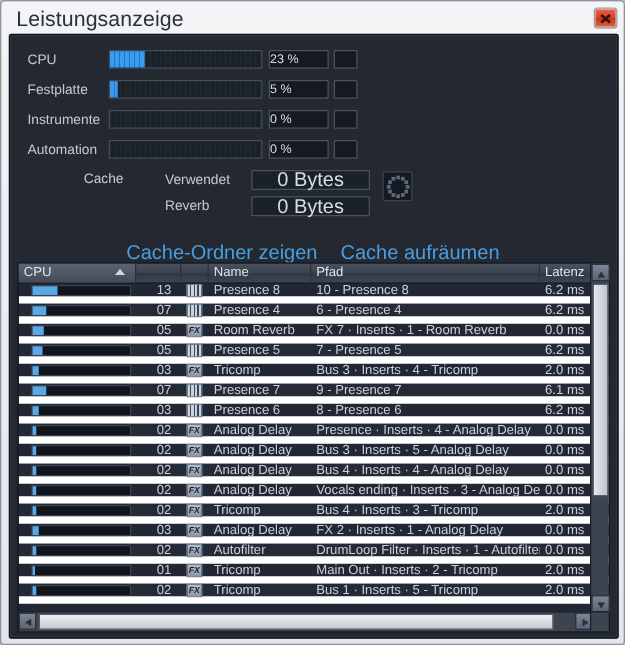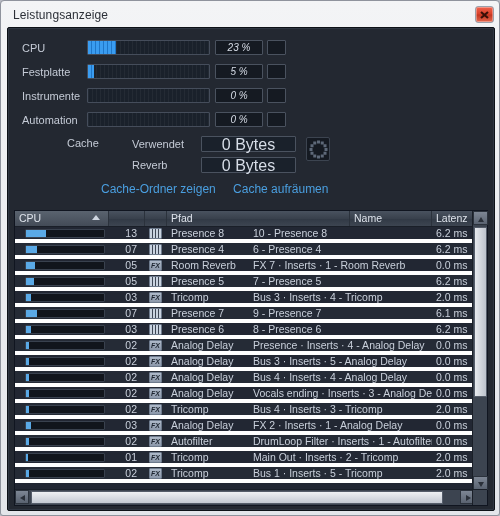--- a/index.html
+++ b/index.html
@@ -19,21 +19,21 @@
     border: 1px solid #8f939d;
     border-radius: 4px 4px 3px 3px;
     padding: 4px;
   }
   #titlebar {
     height: 21px;
     position: relative;
     padding-left: 8px;
   }
   #titlebar .title {
-    font-size: 12px;
+    font-size: 17px;
     color: #2c3038;
     line-height: 21px;
     letter-spacing: .1px;
   }
   #close-btn {
     position: absolute; right: 1px; top: 1px;
     width: 19px; height: 17px;
     border: 1px solid #9aa0ab;
     border-radius: 3px;
     background: linear-gradient(to bottom, #f0604a 0%, #d8402a 48%, #c2351f 52%, #e2644c 100%);
@@ -85,23 +85,21 @@
         #1f76c8 3px, #1f76c8 4px);
   }
   .pct-box {
     width: 48px; height: 15px;
     margin-left: 5px;
     background: #151a22;
     border: 1px solid #4a525f;
     border-radius: 1px;
     font-size: 10px;
     color: #d7dde7;
-    text-align: center;
     line-height: 14px;
-    font-style: italic;
   }
   .end-box {
     width: 19px; height: 15px;
     margin-left: 4px;
     background: #151a22;
     border: 1px solid #4a525f;
     border-radius: 1px;
   }
 
   
@@ -143,22 +141,22 @@
   #spinner i {
     position: absolute;
     width: 3px; height: 3px;
     background: #5d6878;
     left: 50%; top: 50%;
     margin: -1.5px;
   }
 
   
   #cache-links {
-    margin: 5px 0 0 79px;
-    font-size: 12px;
+    margin: 17px 0 0 79px;
+    font-size: 16px;
   }
   #cache-links a {
     color: #4a9fe0;
     text-decoration: none;
     margin-right: 14px;
     cursor: pointer;
   }
 
   
   #devices-row {
@@ -222,21 +220,21 @@
   .c-lat   { width: 55px; flex: 1; }
 
   #tbody {
     height: 263px;
     overflow: hidden;
     position: relative;
   }
   .row {
     display: flex; align-items: center;
     height: 16px;
-    border-bottom: 4px solid #ffffff;
+    border-bottom: 6px solid #ffffff;
   }
   .row:nth-child(even) { background: #252b36; }
   .cell {
     font-size: 10.5px;
     color: #c9d0db;
     padding-left: 4px;
     white-space: nowrap;
     overflow: hidden;
   }
   .cell.c-cpu { text-align: right; padding-right: 8px; color:#c9d0db; }
@@ -432,22 +430,22 @@
 
     <div id="table-wrap">
 
       <div id="thead">
         <div class="th c-meter sorted">
           <span>CPU</span>
           <span class="sort-arrow"></span>
         </div>
         <div class="th c-cpu"></div>
         <div class="th c-icon"></div>
+        <div class="th c-name">Name</div>
         <div class="th c-path">Pfad</div>
-        <div class="th c-name">Name</div>
         <div class="th c-lat">Latenz</div>
       </div>
 
       <div id="tbody">
           <div class="row">
             <div class="cell c-meter">
               <div class="rowmeter-outer">
                 <div class="rowmeter-fill" style="width: 26%;"></div>
               </div>
             </div>

